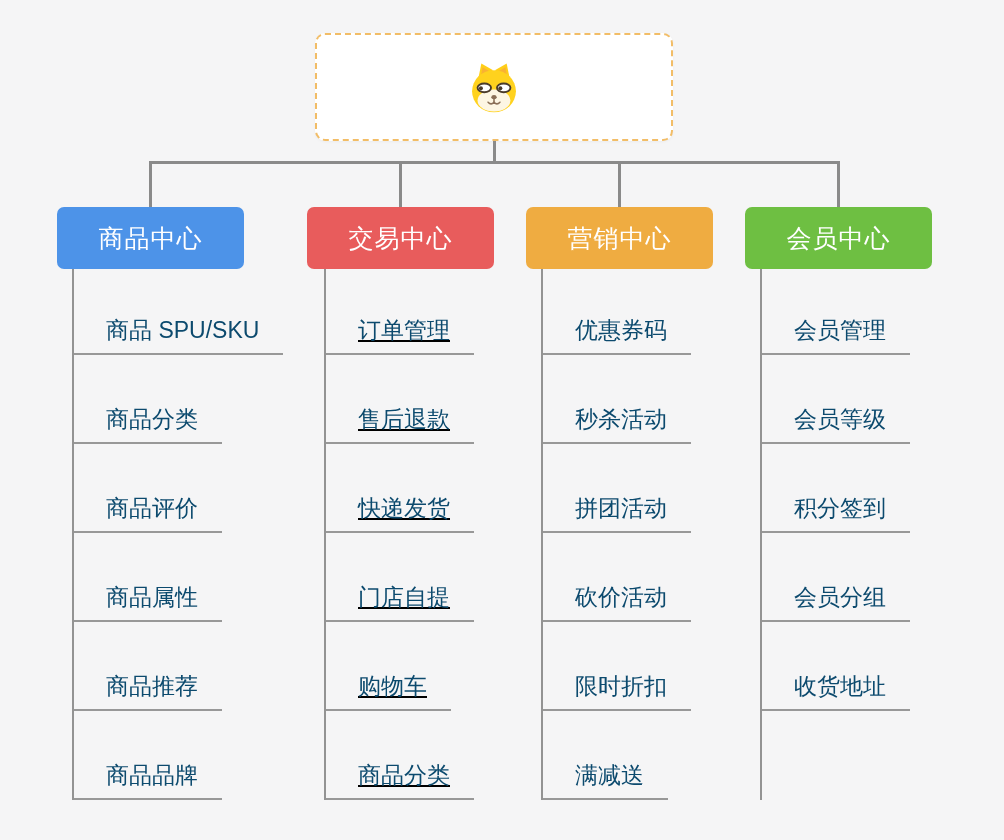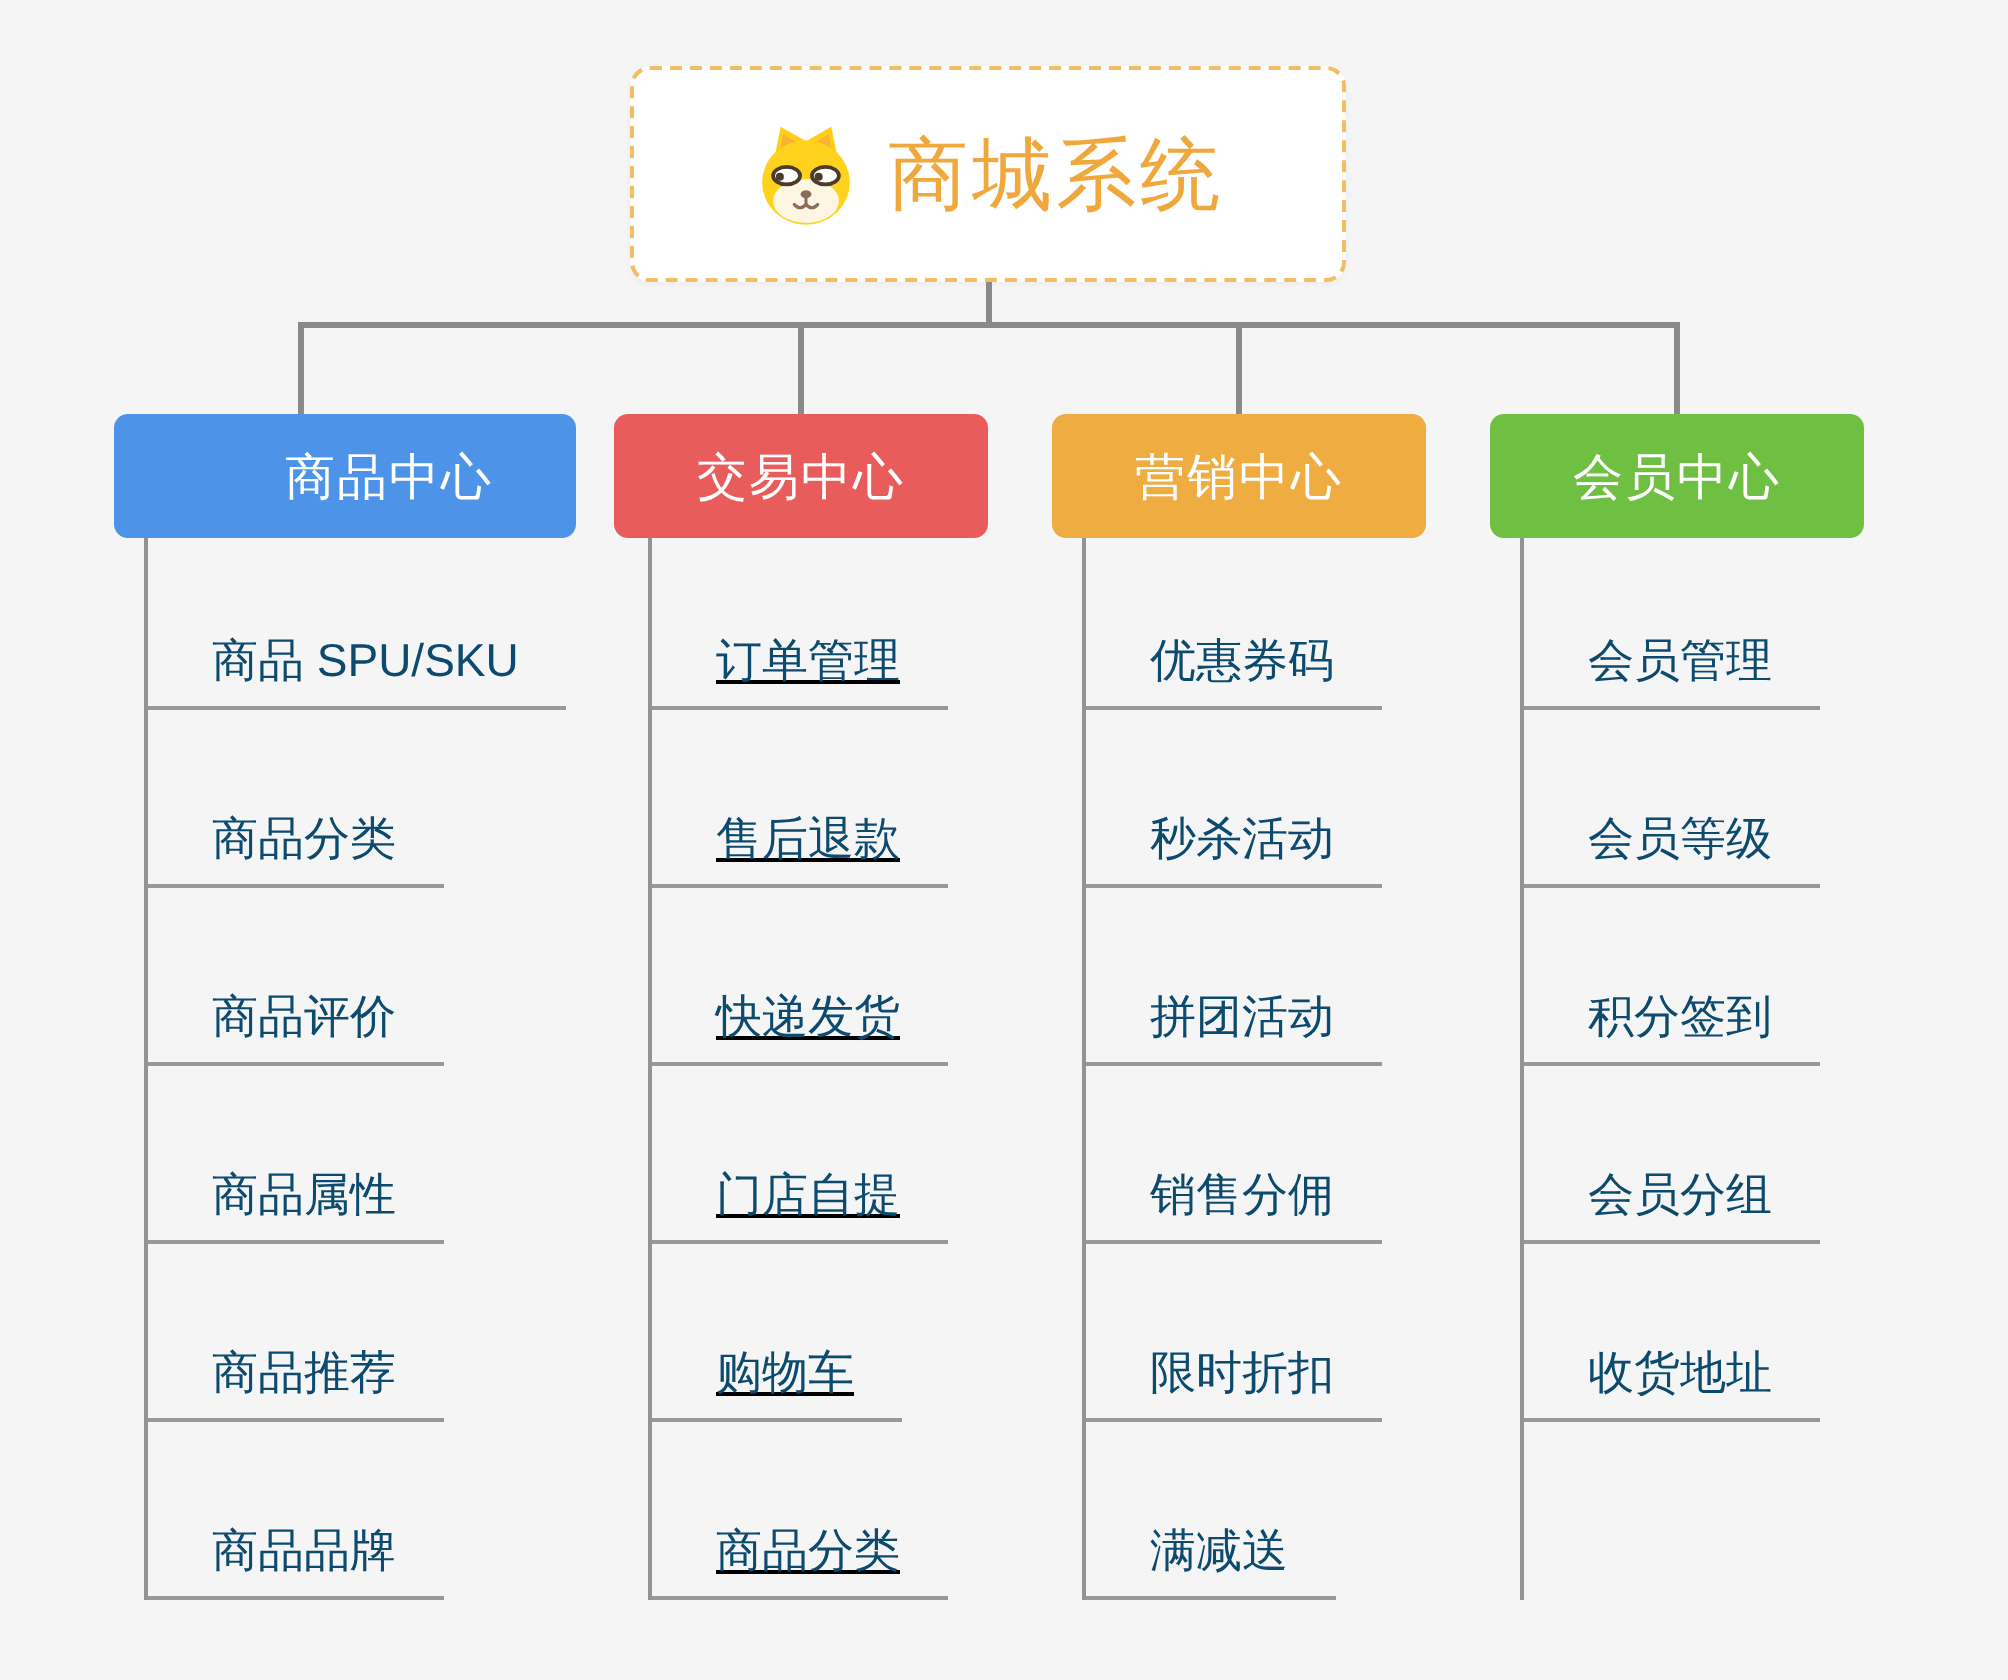--- a/index.html
+++ b/index.html
@@ -113,29 +113,28 @@
         <ellipse cx="20.5" cy="33" rx="8" ry="5.2" fill="#ffffff" stroke="#4a3b2a" stroke-width="2.2"></ellipse>
         <ellipse cx="43.5" cy="33" rx="8" ry="5.2" fill="#ffffff" stroke="#4a3b2a" stroke-width="2.2"></ellipse>
         <circle cx="16.5" cy="33.6" r="2.4" fill="#4a3b2a"></circle>
         <circle cx="39.5" cy="33.6" r="2.4" fill="#4a3b2a"></circle>
 
         <ellipse cx="32" cy="44" rx="3.2" ry="2.4" fill="#8a6f57"></ellipse>
         <path d="M32 44 L32 50" stroke="#8a6f57" stroke-width="1.8" fill="none" stroke-linecap="round"></path>
         <path d="M25 50 Q28.5 54 32 50 Q35.5 54 39 50" stroke="#8a6f57" stroke-width="1.8" fill="none" stroke-linecap="round"></path>
       </svg>
     </span>
-    <span class="root-title">商城系统</span>
   </div>
 
   <div class="conn root-drop"></div>
   <div class="conn h-line"></div>
 
   <div id="branches">
       <div class="conn drop" style="left: 149px;"></div>
-      <div class="branch-box" style="left: 57px; background: rgb(77, 147, 232); padding-left: 44px;">
+      <div class="branch-box" style="left: 57px; background: rgb(77, 147, 232);">
         <span>商品中心</span>
       </div>
       <div class="leaf-col" style="left: 72px;">
         <div class="v-line"></div>
         <div class="leaf-row">
           <span class="leaf">商品 SPU/SKU</span>
         </div>
         <div class="leaf-row">
           <span class="leaf">商品分类</span>
         </div>
@@ -186,21 +185,21 @@
         <div class="leaf-row">
           <span class="leaf">优惠券码</span>
         </div>
         <div class="leaf-row">
           <span class="leaf">秒杀活动</span>
         </div>
         <div class="leaf-row">
           <span class="leaf">拼团活动</span>
         </div>
         <div class="leaf-row">
-          <span class="leaf">销售分佣</span>
+          <span class="leaf">砍价活动</span>
         </div>
         <div class="leaf-row">
           <span class="leaf">限时折扣</span>
         </div>
         <div class="leaf-row">
           <span class="leaf">满减送</span>
         </div>
       </div>
       <div class="conn drop" style="left: 837px;"></div>
       <div class="branch-box" style="left: 745px; background: rgb(110, 191, 66);">

